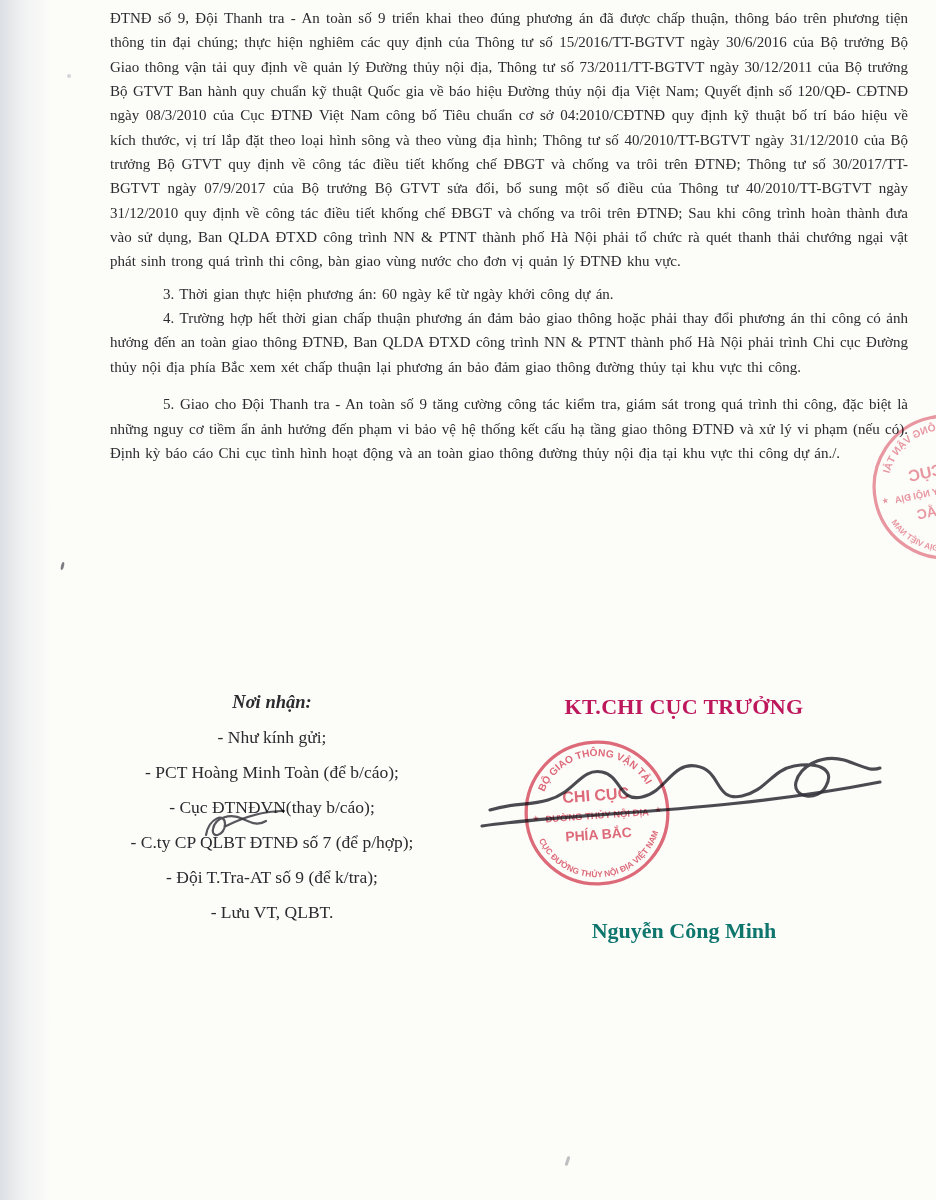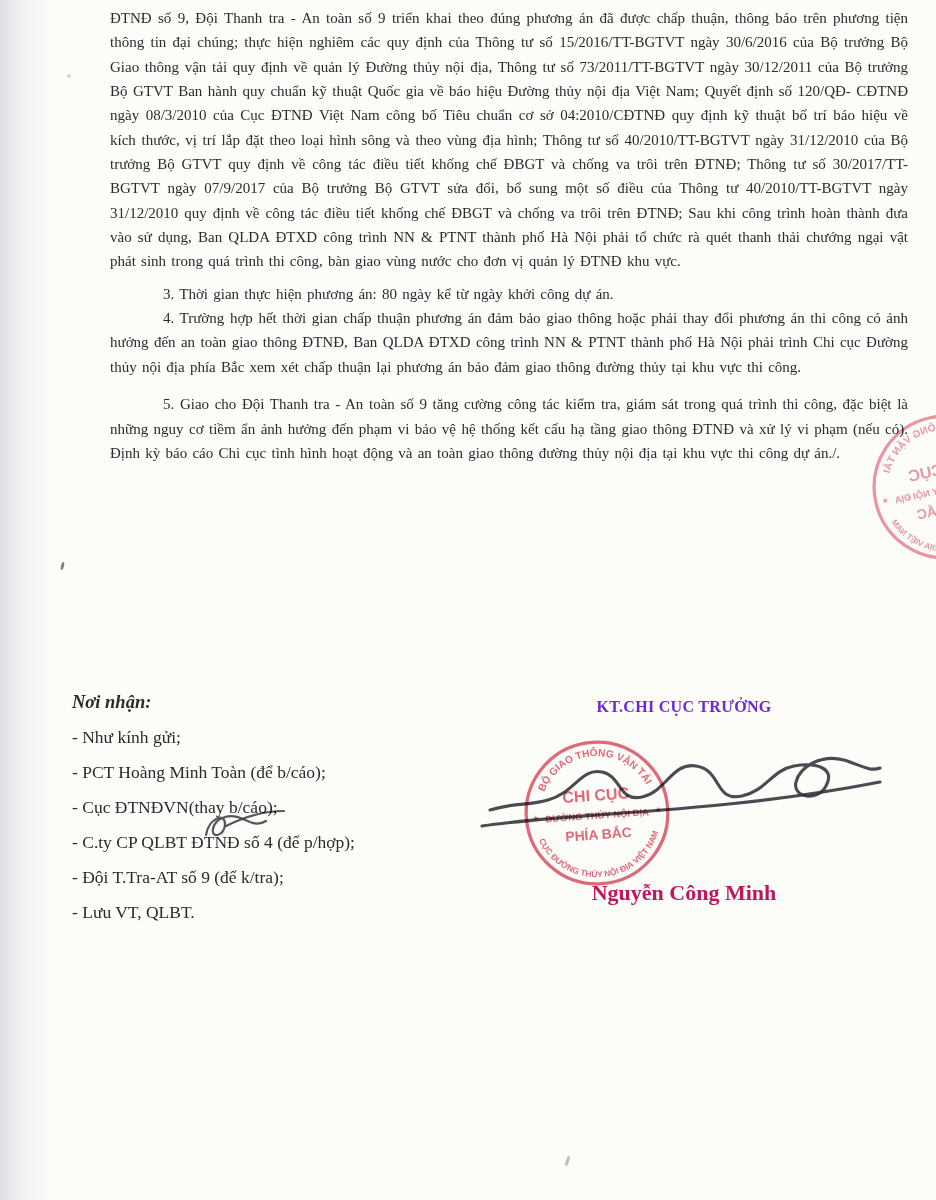--- a/index.html
+++ b/index.html
@@ -23,36 +23,36 @@
     word-spacing:1.5px;
   }
   .body-text p{margin:0;}
   .body-text p.indent{text-indent:53px;}
   .gap-a{margin-top:8px !important;}
   .gap-b{margin-top:13px !important;}
 
   
   .recipients{
     position:absolute;left:72px;top:692px;width:400px;
-    font-size:17.5px;line-height:20px;
+    font-size:17.5px;line-height:20px;text-align:center;
   }
   .recipients .heading{
     font-weight:bold;font-style:italic;font-size:18.5px;margin-bottom:2px;
   }
   .recipient-line{white-space:nowrap;margin-top:15px;}
 
   
   .sign-title{
     position:absolute;left:488px;top:694px;width:392px;
-    text-align:center;font-weight:bold;font-size:16px;line-height:25px;
-    letter-spacing:.3px;color:#6d28d9;
+    text-align:center;font-weight:bold;font-size:22px;line-height:25px;
+    letter-spacing:.3px;color:#be185d;
   }
   .signer-name{
-    position:absolute;left:488px;top:880px;width:392px;
-    text-align:center;font-weight:bold;font-size:22px;color:#be185d;
+    position:absolute;left:488px;top:918px;width:392px;
+    text-align:center;font-weight:bold;font-size:22px;color:#0f766e;
   }
 
   
   .stamp{
     position:absolute;
     mix-blend-mode:multiply;
     font-family:"Liberation Sans","DejaVu Sans",sans-serif;
   }
   .stamp-main{
     left:524px;top:740px;width:146px;height:146px;
@@ -86,31 +86,31 @@
 </style>
 </head>
 <body>
 
 <div class="page">
 
   <div class="left-scan-shadow"></div>
 
   <div class="body-text">
     <p>ĐTNĐ số 9, Đội Thanh tra - An toàn số 9 triển khai theo đúng phương án đã được chấp thuận, thông báo trên phương tiện thông tin đại chúng; thực hiện nghiêm các quy định của Thông tư số 15/2016/TT-BGTVT ngày 30/6/2016 của Bộ trưởng Bộ Giao thông vận tải quy định về quản lý Đường thủy nội địa, Thông tư số 73/2011/TT-BGTVT ngày 30/12/2011 của Bộ trưởng Bộ GTVT Ban hành quy chuẩn kỹ thuật Quốc gia về báo hiệu Đường thủy nội địa Việt Nam; Quyết định số 120/QĐ- CĐTNĐ ngày 08/3/2010 của Cục ĐTNĐ Việt Nam công bố Tiêu chuẩn cơ sở 04:2010/CĐTNĐ quy định kỹ thuật bố trí báo hiệu về kích thước, vị trí lắp đặt theo loại hình sông và theo vùng địa hình; Thông tư số 40/2010/TT-BGTVT ngày 31/12/2010 của Bộ trưởng Bộ GTVT quy định về công tác điều tiết khống chế ĐBGT và chống va trôi trên ĐTNĐ; Thông tư số 30/2017/TT-BGTVT ngày 07/9/2017 của Bộ trưởng Bộ GTVT sửa đổi, bổ sung một số điều của Thông tư 40/2010/TT-BGTVT ngày 31/12/2010 quy định về công tác điều tiết khống chế ĐBGT và chống va trôi trên ĐTNĐ; Sau khi công trình hoàn thành đưa vào sử dụng, Ban QLDA ĐTXD công trình NN &amp; PTNT thành phố Hà Nội phải tổ chức rà quét thanh thải chướng ngại vật phát sinh trong quá trình thi công, bàn giao vùng nước cho đơn vị quản lý ĐTNĐ khu vực.</p>
-    <p class="indent gap-a">3. Thời gian thực hiện phương án: 80 ngày kể từ ngày khởi công dự án.</p>
+    <p class="indent gap-a">3. Thời gian thực hiện phương án: 60 ngày kể từ ngày khởi công dự án.</p>
     <p class="indent">4. Trường hợp hết thời gian chấp thuận phương án đảm bảo giao thông hoặc phải thay đổi phương án thi công có ảnh hưởng đến an toàn giao thông ĐTNĐ, Ban QLDA ĐTXD công trình NN &amp; PTNT thành phố Hà Nội phải trình Chi cục Đường thủy nội địa phía Bắc xem xét chấp thuận lại phương án bảo đảm giao thông đường thủy tại khu vực thi công.</p>
     <p class="indent gap-b">5. Giao cho Đội Thanh tra - An toàn số 9 tăng cường công tác kiểm tra, giám sát trong quá trình thi công, đặc biệt là những nguy cơ tiềm ẩn ảnh hưởng đến phạm vi bảo vệ hệ thống kết cấu hạ tầng giao thông ĐTNĐ và xử lý vi phạm (nếu có). Định kỳ báo cáo Chi cục tình hình hoạt động và an toàn giao thông đường thủy nội địa tại khu vực thi công dự án./.</p>
   </div>
 
   <div class="recipients">
     <div class="heading">Nơi nhận:</div>
     <div class="recipient-line">- Như  kính gửi;</div>
     <div class="recipient-line">- PCT Hoàng Minh Toàn (để b/cáo);</div>
     <div class="recipient-line">- Cục ĐTNĐVN(thay b/cáo);</div>
-    <div class="recipient-line">- C.ty CP QLBT ĐTNĐ số 4 (để p/hợp);</div>
+    <div class="recipient-line">- C.ty CP QLBT ĐTNĐ số 7 (để p/hợp);</div>
     <div class="recipient-line">- Đội T.Tra-AT số 9 (để k/tra);</div>
     <div class="recipient-line">- Lưu VT, QLBT.</div>
   </div>
 
   <div class="sign-title">
     <div>KT.CHI CỤC TRƯỞNG</div>
   </div>
 
   <svg class="stamp stamp-main" viewBox="0 0 200 200">
     <defs>

